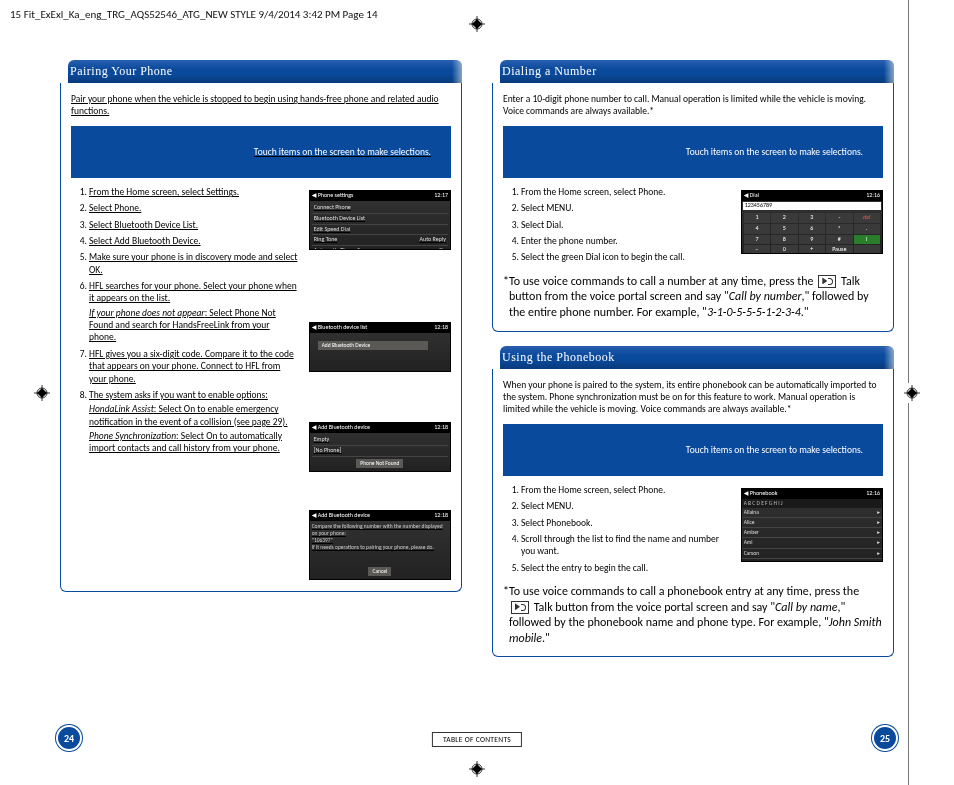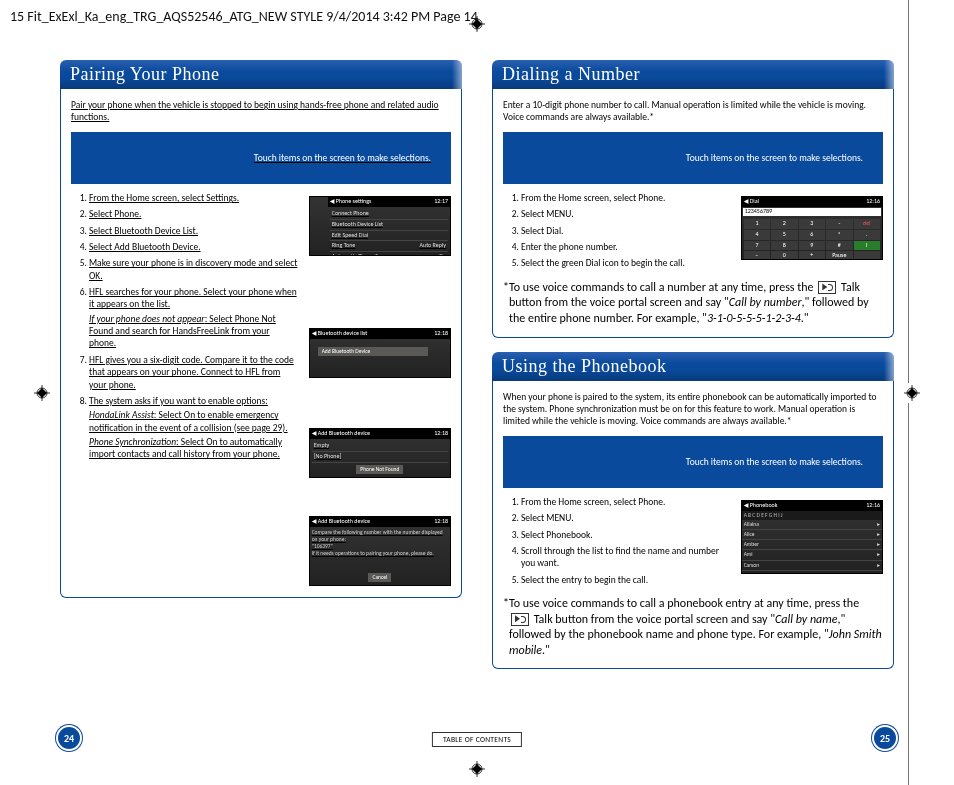--- a/index.html
+++ b/index.html
@@ -10,21 +10,21 @@
     width: 954px;
     height: 785px;
     position: relative;
     font-size: 10px;
     color: #000;
   }
   .header-text {
     position: absolute;
     top: 8px;
     left: 10px;
-    font-size: 14px;
+    font-size: 11px;
     color: #111;
   }
   .regmark-top { position: absolute; top: 16px; left: 50%; transform: translateX(-50%); }
   .regmark-bottom { position: absolute; bottom: 8px; left: 50%; transform: translateX(-50%); }
   .regmark-left { position: absolute; top: 50%; left: 32px; transform: translateY(-50%); background:#fff; padding:2px;}
   .regmark-right { position: absolute; top: 50%; right: 32px; transform: translateY(-50%); background:#fff; padding:2px;}
   .regmark svg { display:block; }
   .spread {
     position: absolute;
     top: 60px;
@@ -34,27 +34,28 @@
     display: flex;
     gap: 30px;
   }
   .page {
     flex: 1;
     position: relative;
   }
   .section-title {
     background: linear-gradient(to bottom, #2a5fb0, #0a4a9c 40%, #0a4a9c 60%, #083a7c);
     color: #fff;
-    font-size: 18px;
+    font-size: 12px;
     font-weight: normal;
     letter-spacing: 0.5px;
-    padding: 4px 10px;
+    padding: 4px 2px;
     border-radius: 6px 6px 0 0;
     font-family: "Perpetua", Georgia, serif;
     position: relative;
+    margin-left: 8px;
   }
   .section-title::after {
     content:"";
     position:absolute; right:0; top:0; bottom:0; width:10px;
     background: linear-gradient(to right, rgba(255,255,255,0), rgba(255,255,255,0.5));
     border-top-right-radius:6px;
   }
   .section-body {
     border: 1px solid #0a4a9c;
     border-top: none;
@@ -195,21 +196,21 @@
             </li>
             <li>HFL gives you a six-digit code. Compare it to the code that appears on your phone. Connect to HFL from your phone.</li>
             <li>
               <span>The system asks if you want to enable options:</span>
               <div class="subtext"><span class="sub-ital">HondaLink Assist</span><span>: Select On to enable emergency notification in the event of a collision (see page 29).</span></div>
               <div class="subtext"><span class="sub-ital">Phone Synchronization</span><span>: Select On to automatically import contacts and call history from your phone.</span></div>
             </li>
           </ol>
         </div>
         <div class="thumbs">
-          <div class="thumb" style="height:58px;padding-left:18px;">
+          <div class="thumb" style="height:58px;">
             <div class="t-top">
                 <span><span class="back-icon">◀</span> <span>Phone settings</span></span>
                 <span>12:17</span>
               </div>
             <div class="t-body">
               <div class="t-line">Connect Phone</div>
               <div class="t-line">Bluetooth Device List</div>
               <div class="t-line">Edit Speed Dial</div>
               <div class="t-line" style="display:flex;justify-content:space-between;">
                   <span>Ring Tone</span>

